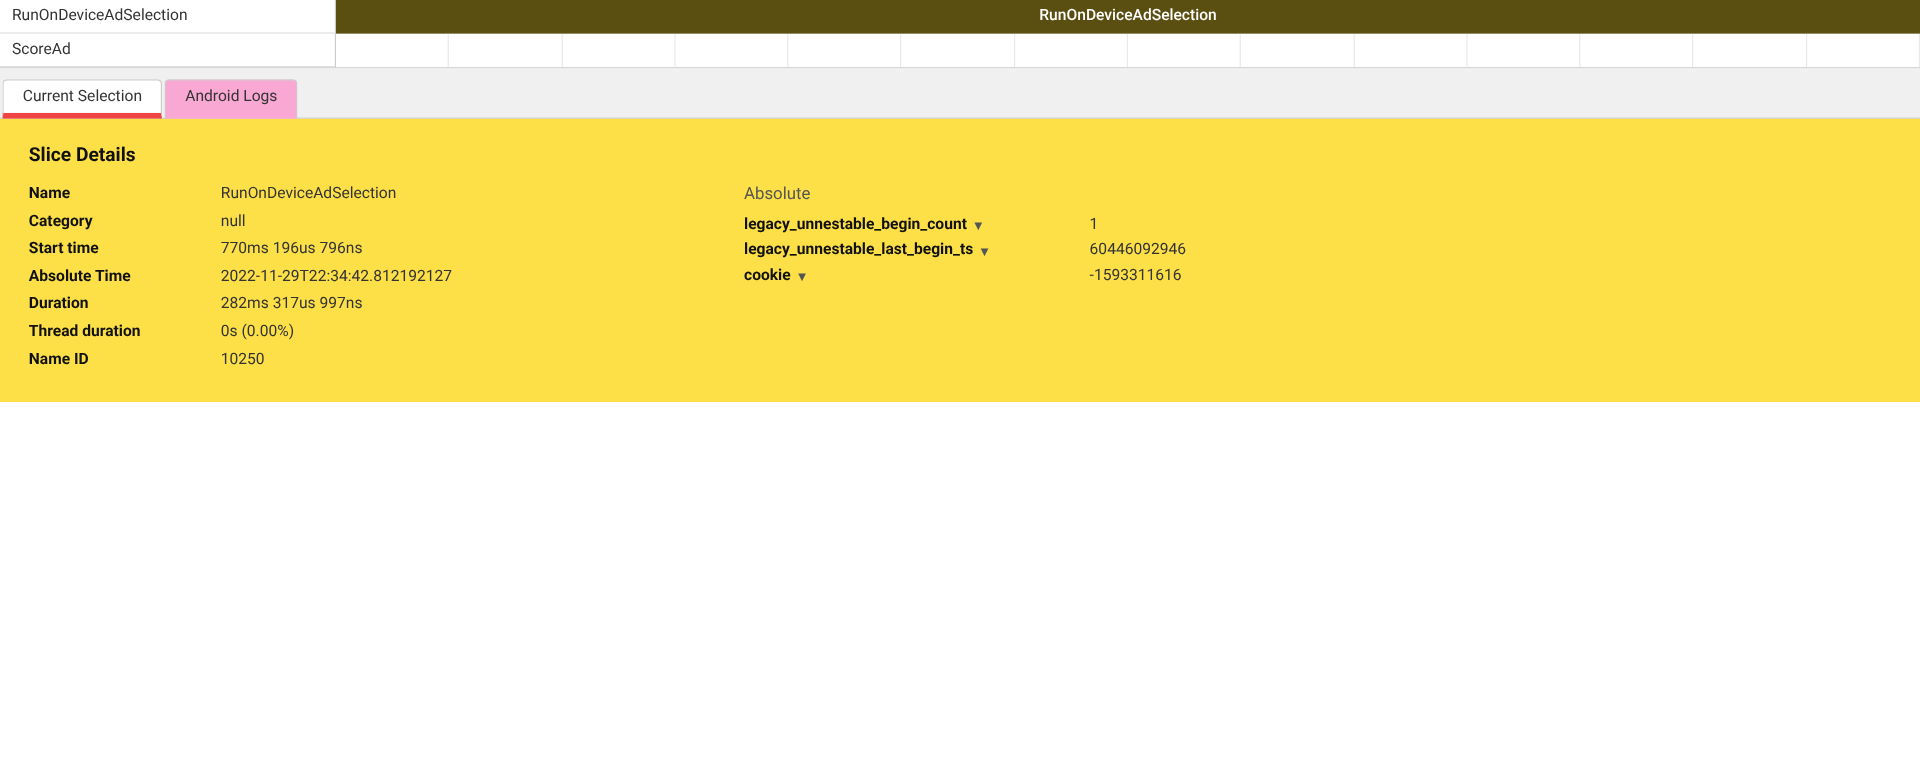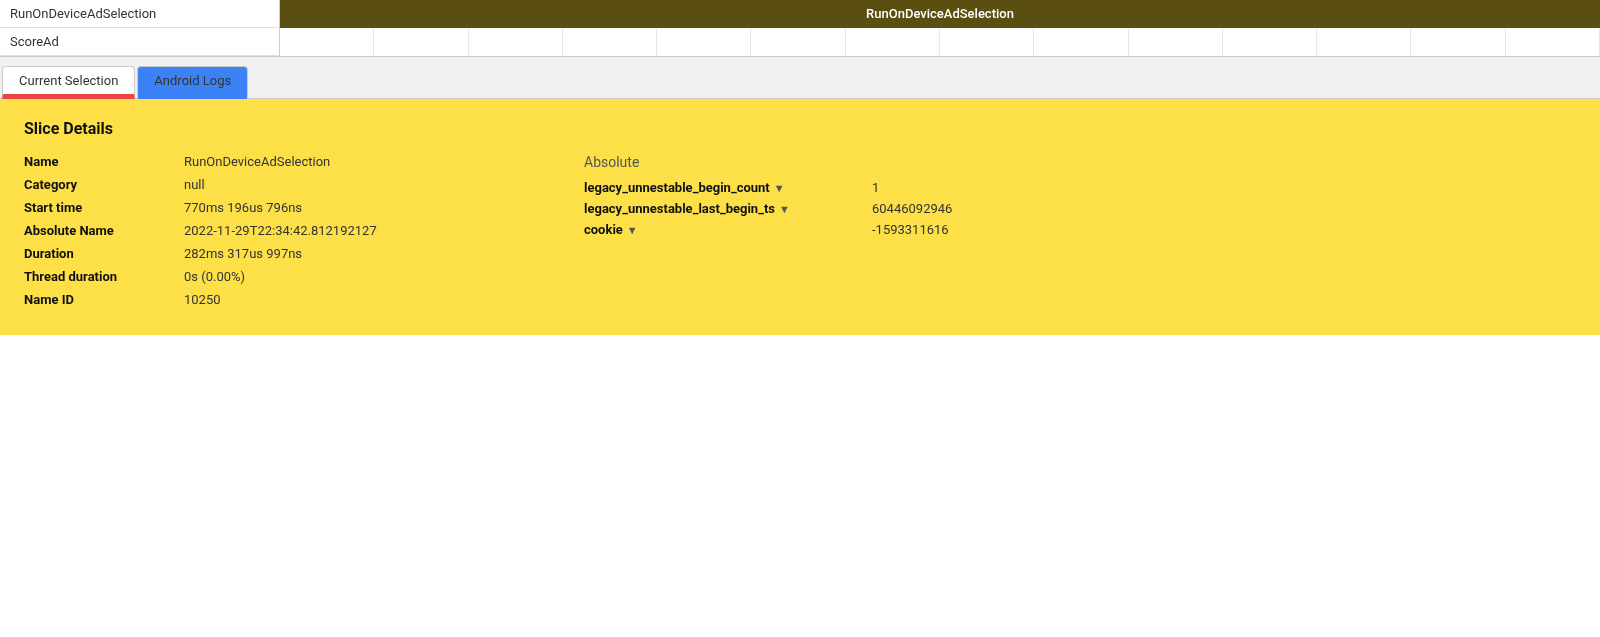--- a/index.html
+++ b/index.html
@@ -77,21 +77,21 @@
       padding-left: 2px;
     }
 
     .tab {
       padding: 6px 16px;
       font-size: 13px;
       cursor: pointer;
       border: 1px solid #ccc;
       border-bottom: none;
       border-radius: 4px 4px 0 0;
-      background: #3b82f6;
+      background: #f9a8d4;
       color: #333;
       margin-right: 2px;
       position: relative;
       bottom: -1px;
     }
 
     .tab.active {
       background: #fff;
       border-bottom: 5px solid #ef4444;
       z-index: 1;
@@ -105,21 +105,21 @@
 
     .section-title {
       font-size: 16px;
       font-weight: 700;
       margin-bottom: 16px;
       color: #111;
     }
 
     .details-layout {
       display: flex;
-      gap: 60px;
+      gap: 96px;
     }
 
     .slice-details {
       flex: 0 0 auto;
       min-width: 500px;
     }
 
     .detail-row {
       display: flex;
       margin-bottom: 8px;
@@ -242,21 +242,21 @@
       </div>
       <div class="detail-row">
         <span class="detail-label">Category</span>
         <span class="detail-value">null</span>
       </div>
       <div class="detail-row">
         <span class="detail-label">Start time</span>
         <span class="detail-value">770ms 196us 796ns</span>
       </div>
       <div class="detail-row">
-        <span class="detail-label">Absolute Name</span>
+        <span class="detail-label">Absolute Time</span>
         <span class="detail-value">2022-11-29T22:34:42.812192127</span>
       </div>
       <div class="detail-row">
         <span class="detail-label">Duration</span>
         <span class="detail-value">282ms 317us 997ns</span>
       </div>
       <div class="detail-row">
         <span class="detail-label">Thread duration</span>
         <span class="detail-value">0s (0.00%)</span>
       </div>

